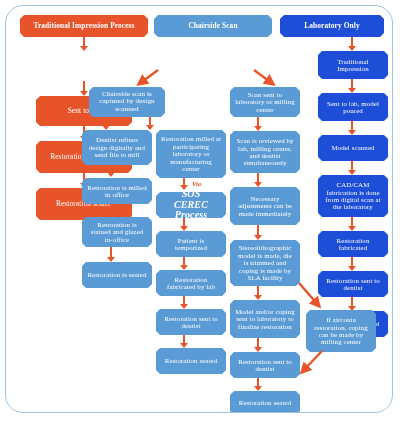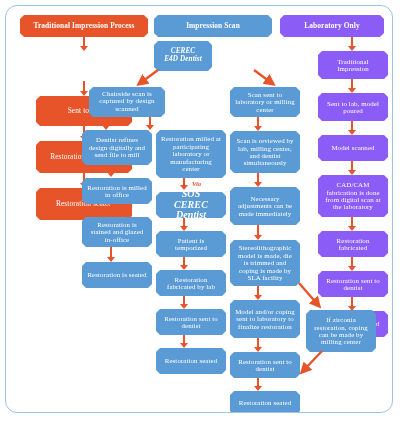--- a/index.html
+++ b/index.html
@@ -7,21 +7,21 @@
     width:400px;height:425px;
     background:#ffffff;
     font-family:"Liberation Serif", serif;
     overflow:hidden;
   }
   #frame{
     position:absolute;
     left:5px; top:5px;
     width:388px; height:408px;
     border:1.4px solid #9dc3e6;
-    border-radius:12px;
+    border-radius:18px;
     background:#ffffff;
     box-sizing:border-box;
     overflow:hidden;
   }
   
   .node{
     position:absolute;
     box-sizing:border-box;
     display:flex;
     align-items:center;
@@ -31,21 +31,21 @@
     line-height:1.08;
     padding:2px 5px;
     letter-spacing:.1px;
     
     clip-path:polygon(4px 0, calc(100% - 4px) 0, 100% 4px, 100% calc(100% - 4px),
                       calc(100% - 4px) 100%, 4px 100%, 0 calc(100% - 4px), 0 4px);
   }
   .node span{display:block;width:100%;}
   .orange{ background:#e8542a; }
   .blue  { background:#5b9bd5; }
-  .navy  { background:#8b5cf6; }
+  .navy  { background:#1d4ed8; }
   .ital  { font-style:italic; font-weight:bold; }
   .hdr   { font-weight:bold; }
 
   
   .arr{
     position:absolute;
     width:0;height:0;
   }
   .arr .shaft{
     position:absolute;
@@ -103,27 +103,23 @@
   <div class="arr" style="left:78px; top:167px;">
     <div class="shaft" style="height:10px;"></div>
       <div class="head" style="top:10px;"></div>
   </div>
 
   <div class="node orange" style="left:30px; top:182px; width:96px; height:32px; font-size:7.4px;">
     <span>Restoration seated</span>
   </div>
 
   <div class="node blue hdr" style="left:148px; top:9px; width:118px; height:22px; font-size:7.4px;">
-    <span>Impression Scan</span>
-  </div>
-
-  <div class="node blue ital" style="left:148px; top:35px; width:58px; height:30px; font-size:7.2px; flex-direction:column;">
-    <span>CEREC</span>
-    <span>E4D Dentist</span>
-  </div>
+    <span>Chairside Scan</span>
+  </div>
+
 
   <svg class="diag" style="left:108px; top:63px; width:46px; height:20px;" viewBox="0 0 46 20">
     <defs>
       <marker id="ah" markerWidth="5" markerHeight="5" refX="3.6" refY="2.5" orient="auto">
         <path d="M0,0 L5,2.5 L0,5 z" fill="#e8542a"></path>
       </marker>
     </defs>
     <line x1="44" y1="1" x2="25" y2="15" stroke="#e8542a" stroke-width="2.4" marker-end="url(#ah)"></line>
   </svg>
   <svg class="diag" style="left:246px; top:63px; width:46px; height:20px;" viewBox="0 0 46 20">
@@ -175,21 +171,21 @@
     <span>Restoration milled at participating laboratory or manufacturing center</span>
   </div>
   <div class="lbl" style="left:186px; top:174px; font-size:6.6px;">Via</div>
   <div class="arr" style="left:178px; top:172px;">
     <div class="shaft" style="height:7px;"></div>
       <div class="head" style="top:7px;"></div>
   </div>
 
   <div class="node blue ital" style="left:150px; top:186px; width:70px; height:26px; font-size:10px; flex-direction:column;">
     <span>SOS</span>
-    <span>CEREC Dentist</span>
+    <span>CEREC Process</span>
   </div>
   <div class="arr" style="left:178px; top:212px;">
     <div class="shaft" style="height:8px;"></div>
       <div class="head" style="top:8px;"></div>
   </div>
 
   <div class="node blue" style="left:150px; top:225px; width:70px; height:26px; font-size:6.9px;">
     <span>Patient is temporized</span>
   </div>
   <div class="arr" style="left:178px; top:251px;">

